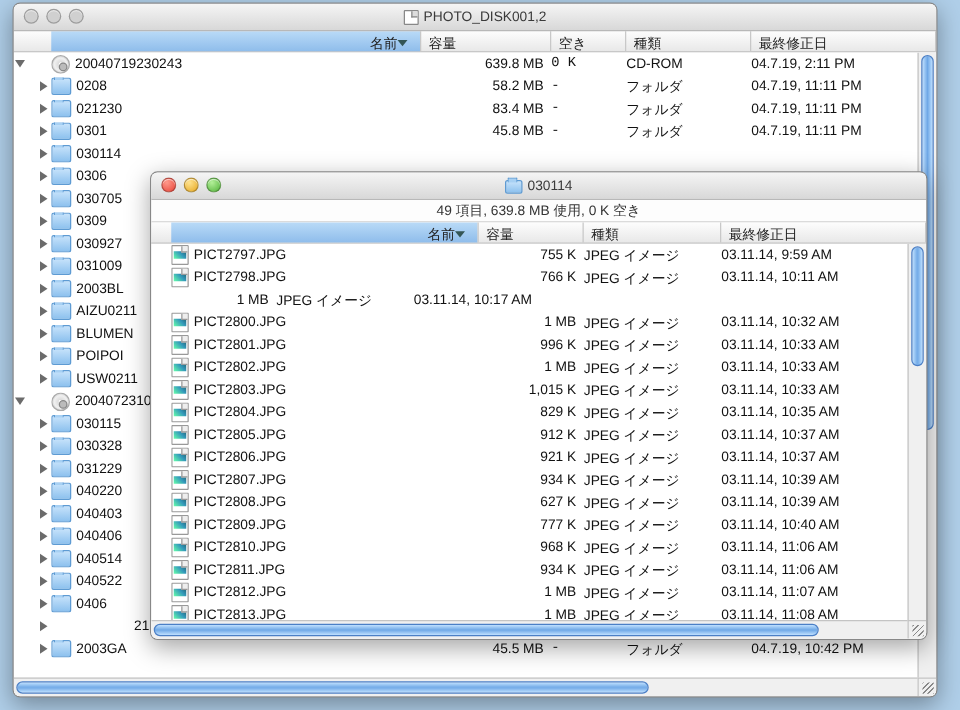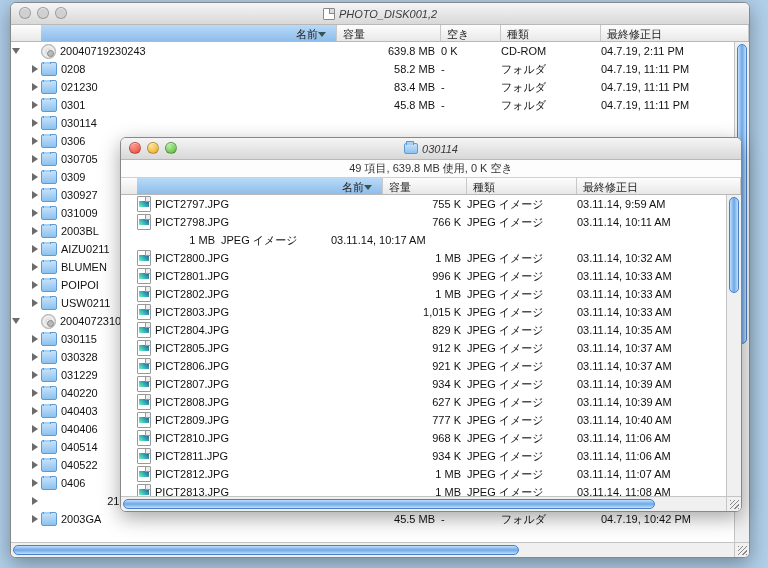--- a/index.html
+++ b/index.html
@@ -28,21 +28,21 @@
     position: relative;
     justify-content: center;
     flex-shrink: 0;
   }
   .traffic { position: absolute; left: 8px; top: 4px; display: flex; gap: 6px; }
   .dot { width: 12px; height: 12px; border-radius: 50%; border: 0.5px solid rgba(0,0,0,0.25); box-shadow: inset 0 1px 0 rgba(255,255,255,0.5);}
   .dot.r { background: radial-gradient(circle at 35% 30%, #FF9A8C, #E9453A); }
   .dot.y { background: radial-gradient(circle at 35% 30%, #FFE38F, #E6A823); }
   .dot.g { background: radial-gradient(circle at 35% 30%, #B4F09A, #54B33B); }
   .dot.inactive { background: #D0D0D0; }
-  .titlebar .title { color:#3a3a3a; display:flex; align-items:flex-start; gap:4px;font-style:italic; }
+  .titlebar .title { color:#3a3a3a; display:flex; align-items:flex-end; gap:4px; }
   .titlebar .title .ficon { width:12px; height:12px; background:#fff; border:1px solid #888; border-radius:1px; position:relative;}
   .titlebar .title .ficon::after { content:""; position:absolute; top:0; right:0; width:4px; height:4px; background:#ddd; border-left:1px solid #888; border-bottom:1px solid #888;}
 
   .subbar {
     height: 18px;
     background: #FDFDFD;
     border-bottom: 1px solid #D0D0D0;
     display:flex; align-items:center; justify-content:center;
     color:#333;
     flex-shrink:0;
@@ -119,21 +119,21 @@
     border:1px solid #4B7FC6; border-radius:6px;
   }
   .corner { position:absolute; right:0; bottom:0; width:15px; height:15px; background:#F0F0F0; border-top:1px solid #C4C4C4; border-left:1px solid #C4C4C4;}
   .corner::after{content:"";position:absolute;right:2px;bottom:2px;width:9px;height:9px;
     background:repeating-linear-gradient(135deg,#888 0,#888 1px,transparent 1px,transparent 3px);}
 
   
   .back .col-pre  { width: 30px; flex-shrink:0; display:flex; align-items:center; }
   .back .col-name { width: 296px; }
   .back .col-size { width: 104px; }
-  .back .col-free { width: 60px; }
+  .back .col-free { width: 60px; font-family: Liberation Mono, monospace; }
   .back .col-kind { width: 100px; }
   .back .col-mod  { flex:1; }
 
   
   .front .col-pre  { width: 16px; flex-shrink:0; }
   .front .col-name { width: 246px; }
   .front .col-size { width: 84px; }
   .front .col-kind { width: 110px; }
   .front .col-mod  { flex:1; }
 

